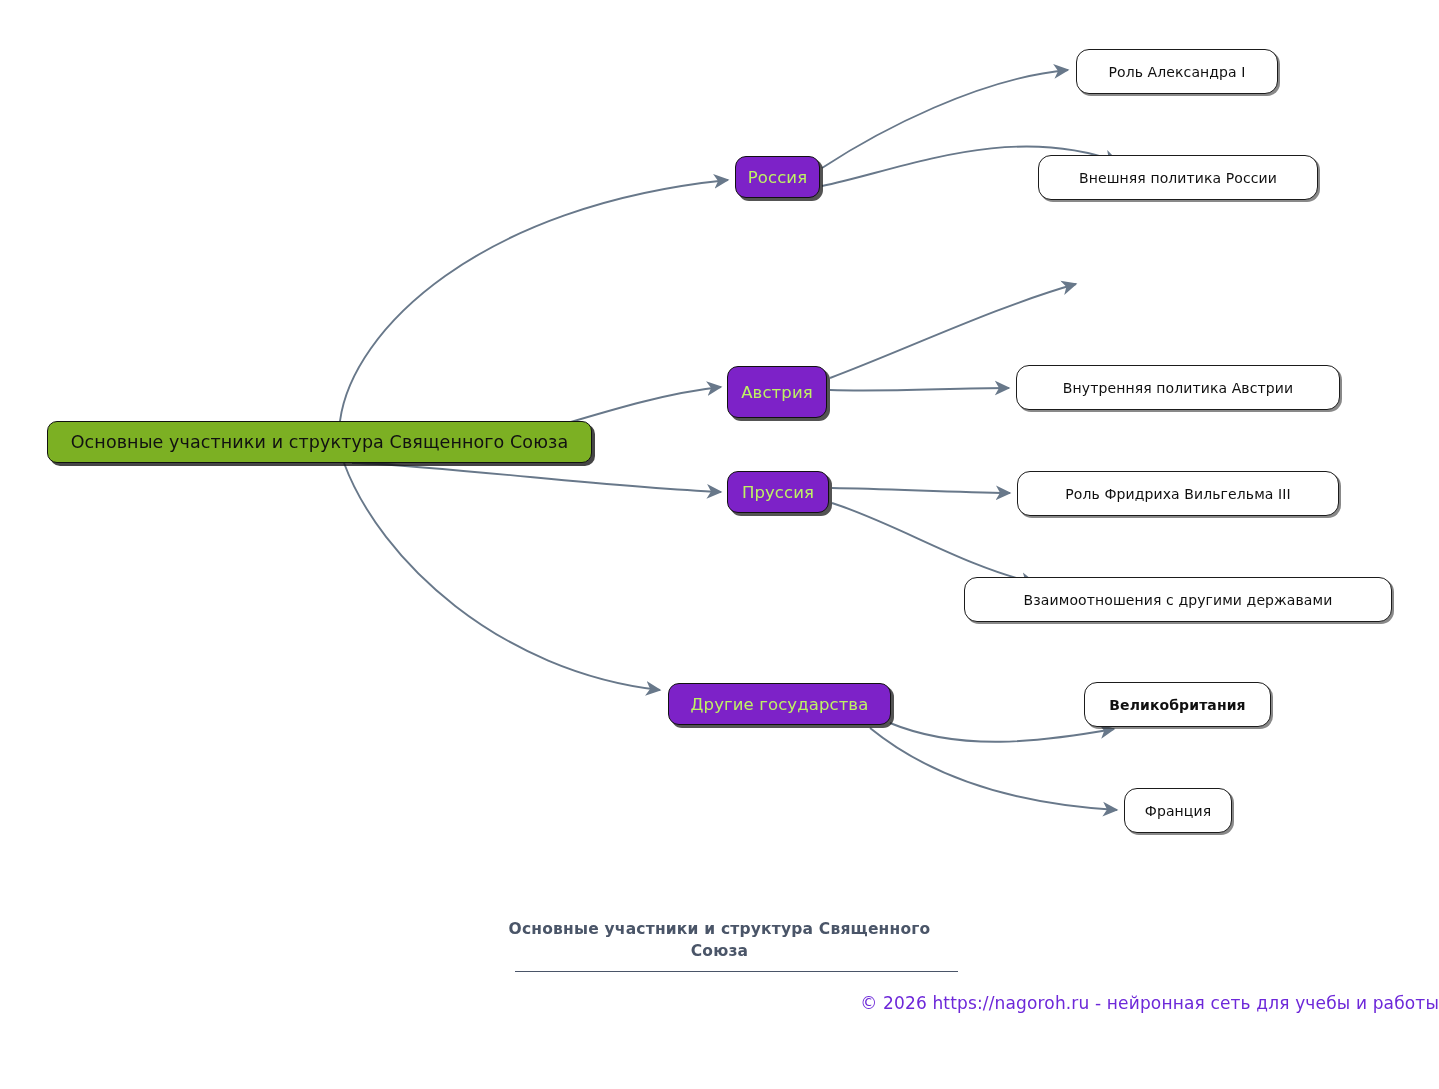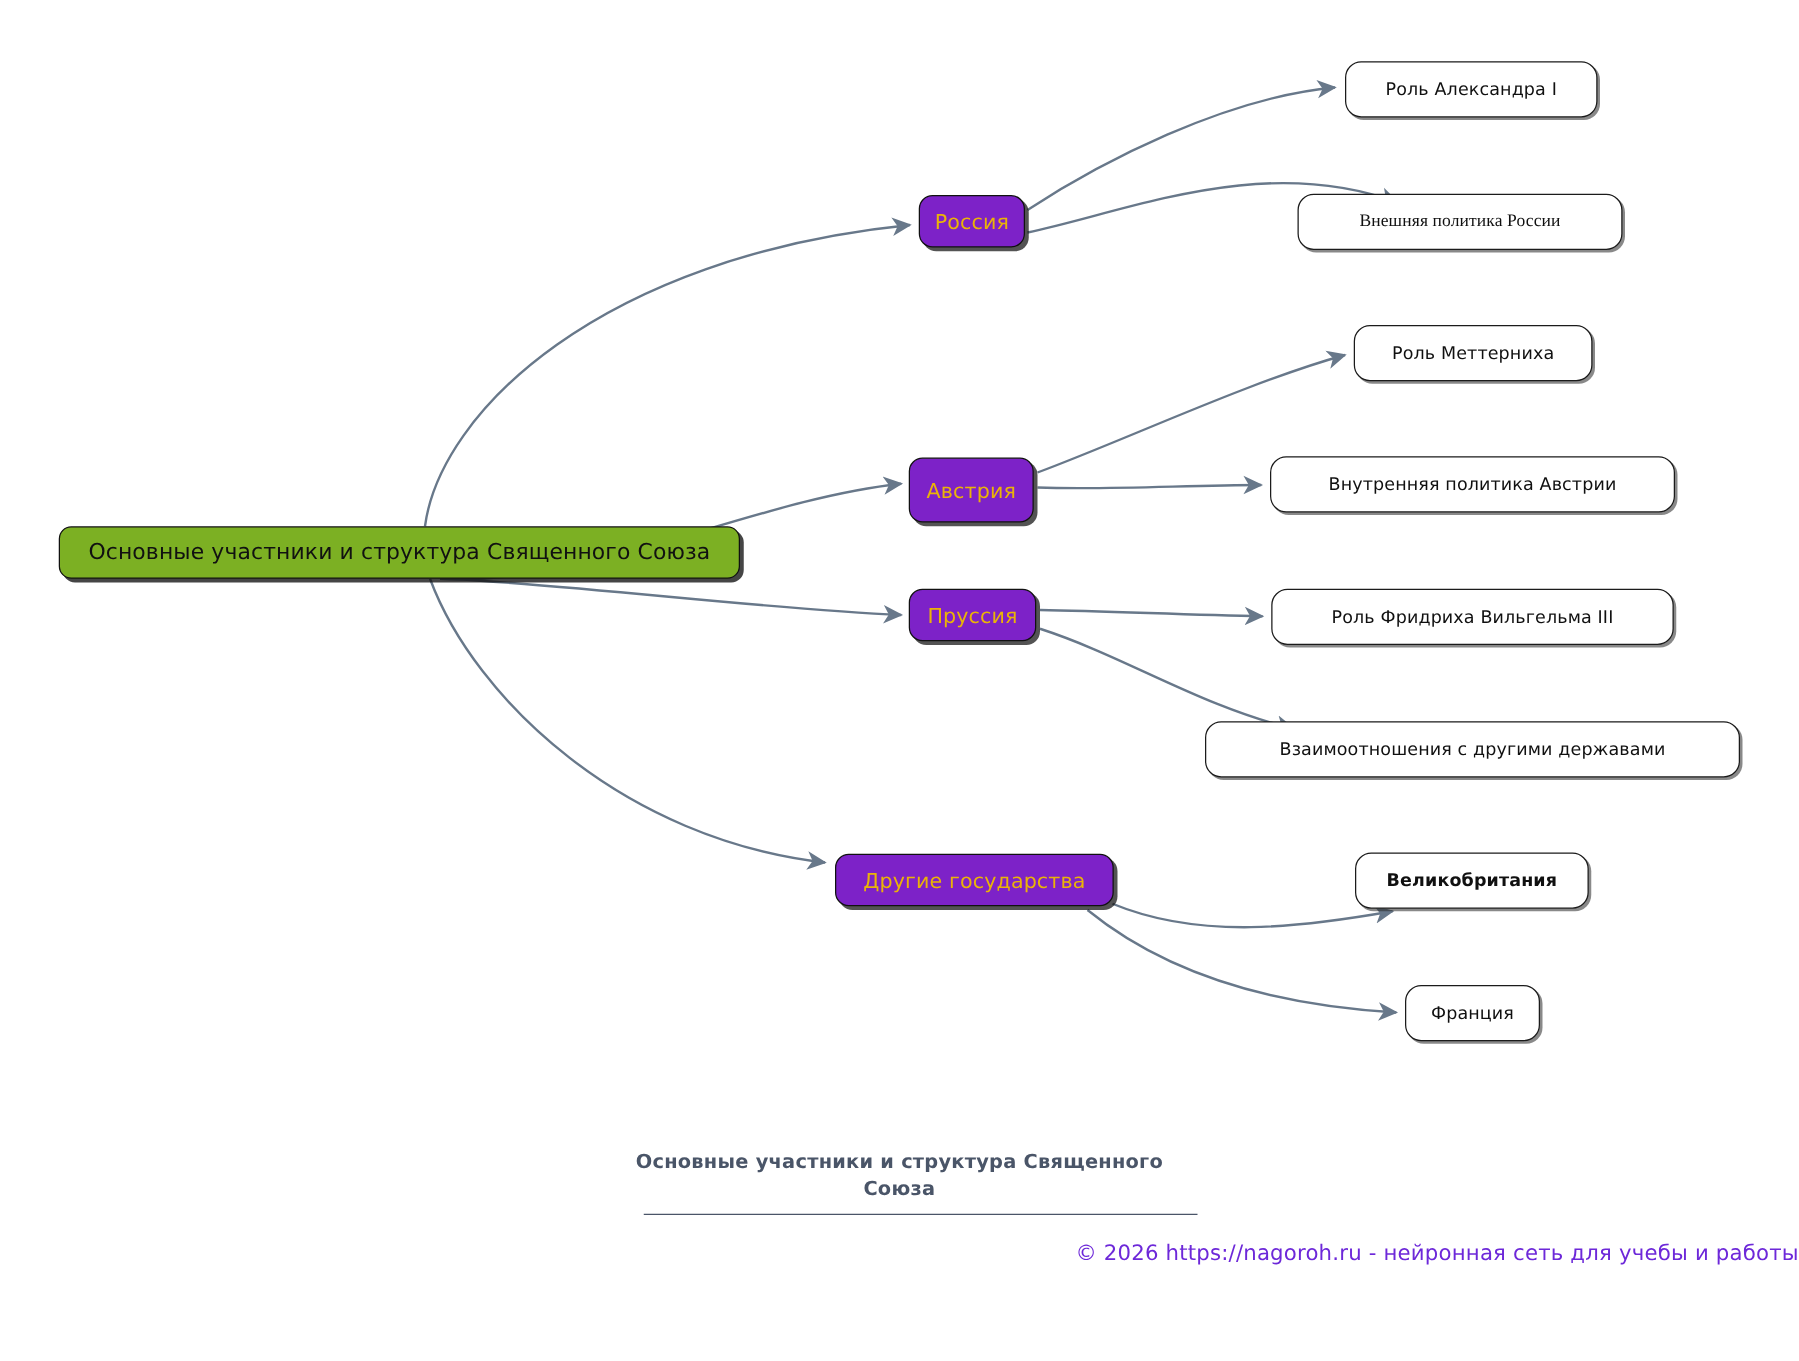--- a/index.html
+++ b/index.html
@@ -51,21 +51,21 @@
     border: 1.4px solid #111111;
     color: #111111;
     font-size: 17.5px;
     box-shadow: 3px 3px 0 rgba(17,17,17,0.78);
     border-radius: 10px;
   }
 
   .node-branch {
     background: #7d22c8;
     border: 1.4px solid #111111;
-    color: #eab308;
+    color: #bef264;
     font-size: 16.5px;
     box-shadow: 3px 3px 0 rgba(17,17,17,0.72);
     border-radius: 11px;
   }
 
   .node-leaf {
     background: #ffffff;
     border: 1.5px solid #1b1b1b;
     color: #101010;
     font-size: 14px;
@@ -145,29 +145,26 @@
   <div class="node node-root" style="left:47px; top:421px; width:545px; height:42px;">
     <span>Основные участники и структура Священного Союза</span>
   </div>
 
   <div class="node node-branch" style="left:735px; top:156px; width:85px; height:42px;">
     <span>Россия</span>
   </div>
   <div class="node node-leaf" style="left:1076px; top:49px; width:202px; height:45px;">
     <span>Роль Александра I</span>
   </div>
-  <div class="node node-leaf" style="left:1038px; top:155px; width:260px; height:45px;font-family:Liberation Serif, serif;">
+  <div class="node node-leaf" style="left:1038px; top:155px; width:280px; height:45px;">
     <span>Внешняя политика России</span>
   </div>
 
   <div class="node node-branch" style="left:727px; top:366px; width:100px; height:52px;">
     <span>Австрия</span>
-  </div>
-  <div class="node node-leaf" style="left:1083px; top:260px; width:191px; height:45px;">
-    <span>Роль Меттерниха</span>
   </div>
   <div class="node node-leaf" style="left:1016px; top:365px; width:324px; height:45px;">
     <span>Внутренняя политика Австрии</span>
   </div>
 
   <div class="node node-branch" style="left:727px; top:471px; width:102px; height:42px;">
     <span>Пруссия</span>
   </div>
   <div class="node node-leaf" style="left:1017px; top:471px; width:322px; height:45px;">
     <span>Роль Фридриха Вильгельма III</span>

